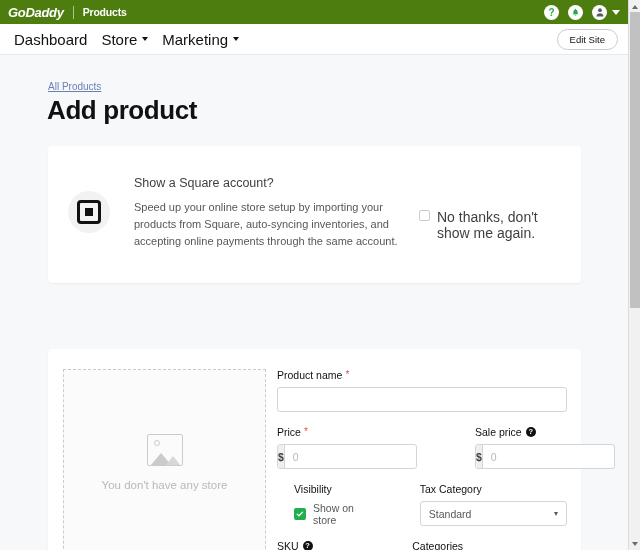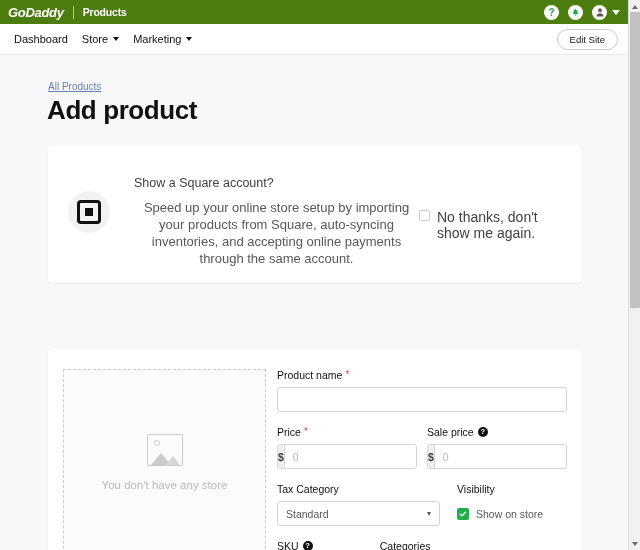--- a/index.html
+++ b/index.html
@@ -67,21 +67,21 @@
 
   
   .navbar {
     position: absolute; top: 24px; left: 0;
     width: 628px; height: 31px;
     background: #ffffff;
     border-bottom: 1px solid #e8e9ea;
     display: flex; align-items: center;
   }
   .nav-item {
-    font-size: 11px;
+    font-size: 15px;
     color: #111112;
     margin-left: 14px;
     display: flex; align-items: center;
     white-space: nowrap;
   }
   .nav-item:first-child { margin-left: 14px; }
   .nav-caret {
     width: 0; height: 0;
     border-left: 3.5px solid transparent;
     border-right: 3.5px solid transparent;
@@ -149,24 +149,23 @@
     background: #111112;
   }
   .square-heading {
     position: absolute; left: 86px; top: 30px;
     font-size: 12.5px;
     color: #3d3f42;
   }
   .square-body {
     position: absolute; left: 86px; top: 53px;
     width: 285px;
-    font-size: 13px;
+    font-size: 11px;
     line-height: 17px;
     color: #55585c;
-    text-align: center;
   }
   .connect-btn {
     position: absolute; left: 371px; top: 27px;
     width: 145px; height: 25px;
     border: 1px solid #d3d5d8;
     border-radius: 3px;
     background: #ffffff;
     font-size: 10.5px;
     color: #111112;
     font-family: "Liberation Sans", sans-serif;
@@ -290,21 +289,21 @@
     border: 1px solid #d3d5d8;
     border-radius: 3px;
     background: #ffffff;
     font-size: 10.5px;
     color: #111112;
     padding: 0 8px;
     font-family: "Liberation Sans", sans-serif;
     outline: none;
   }
   .text-input::placeholder { color: #b7b9bb; }
-  .row { display: flex; }
+  .row { display: flex; gap: 48px; }
   .money-wrap {
     display: flex;
     border: 1px solid #d3d5d8;
     border-radius: 3px;
     overflow: hidden;
     height: 25px;
     background: #ffffff;
   }
   .money-prefix {
     width: 21px;
@@ -501,38 +500,38 @@
             </div>
             <div class="money-wrap">
               <span class="money-prefix">$</span>
               <input class="money-input" type="text" placeholder="0" style="">
             </div>
           </div>
         </div>
 
         
         <div class="row" style="margin-top:14px;">
-          <div style="width:163px;">
-            <div class="field-label">Tax Category</div>
-            <div class="select-box">
-              <span class="select-value">Standard</span>
-              <span class="select-caret tiny"></span>
-            </div>
-          </div>
           <div style="margin-left:17px;">
             <div class="field-label">Visibility</div>
             <div style="display:flex; align-items:center; height:25px;">
               <span class="checkbox-green">
                 <svg width="8" height="8" viewBox="0 0 12 12" aria-hidden="true">
                   <path d="M1.8 6.2l2.6 2.6 5.4-5.6" stroke="#ffffff" stroke-width="2" fill="none" stroke-linecap="round" stroke-linejoin="round"></path>
                 </svg>
               </span>
               <span class="visible-label">Show on store</span>
             </div>
           </div>
+          <div style="width:163px;">
+            <div class="field-label">Tax Category</div>
+            <div class="select-box">
+              <span class="select-value">Standard</span>
+              <span class="select-caret tiny"></span>
+            </div>
+          </div>
         </div>
 
         
         <div class="row" style="margin-top:14px;">
           <div style="width:90px;">
             <div class="field-label">
               <span>SKU</span>
               <span class="help-icon">?</span>
             </div>
 

